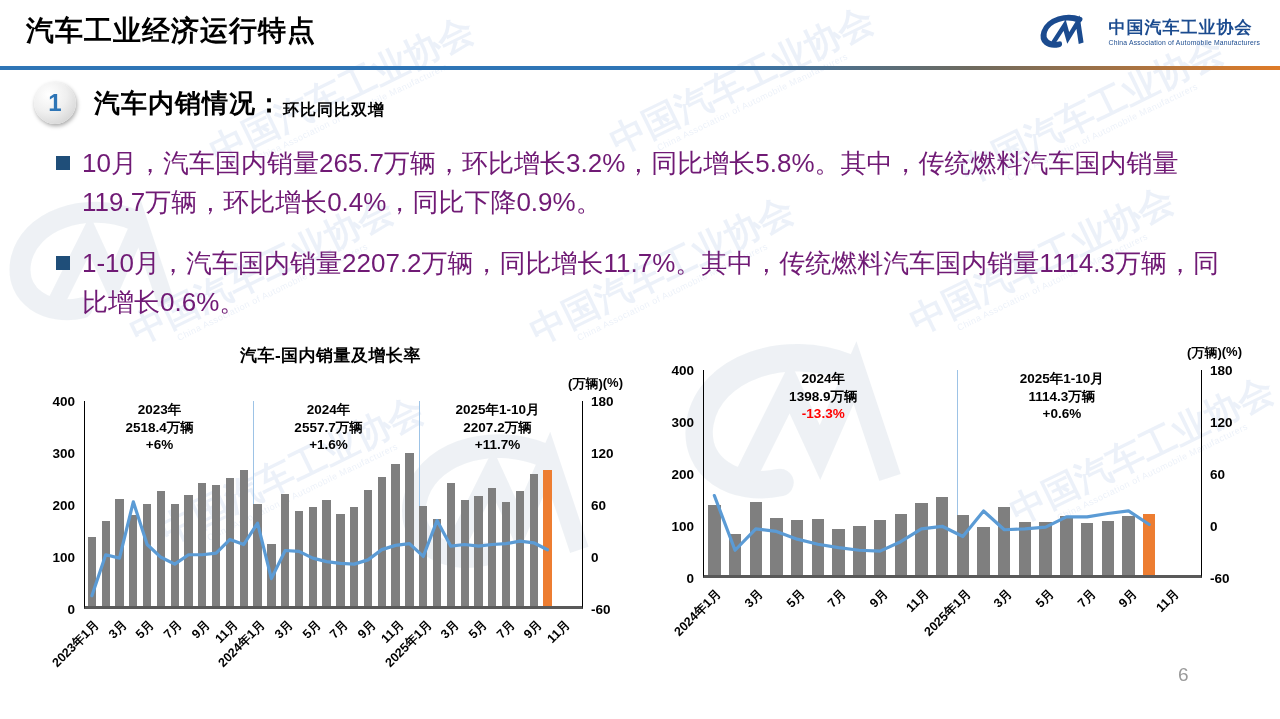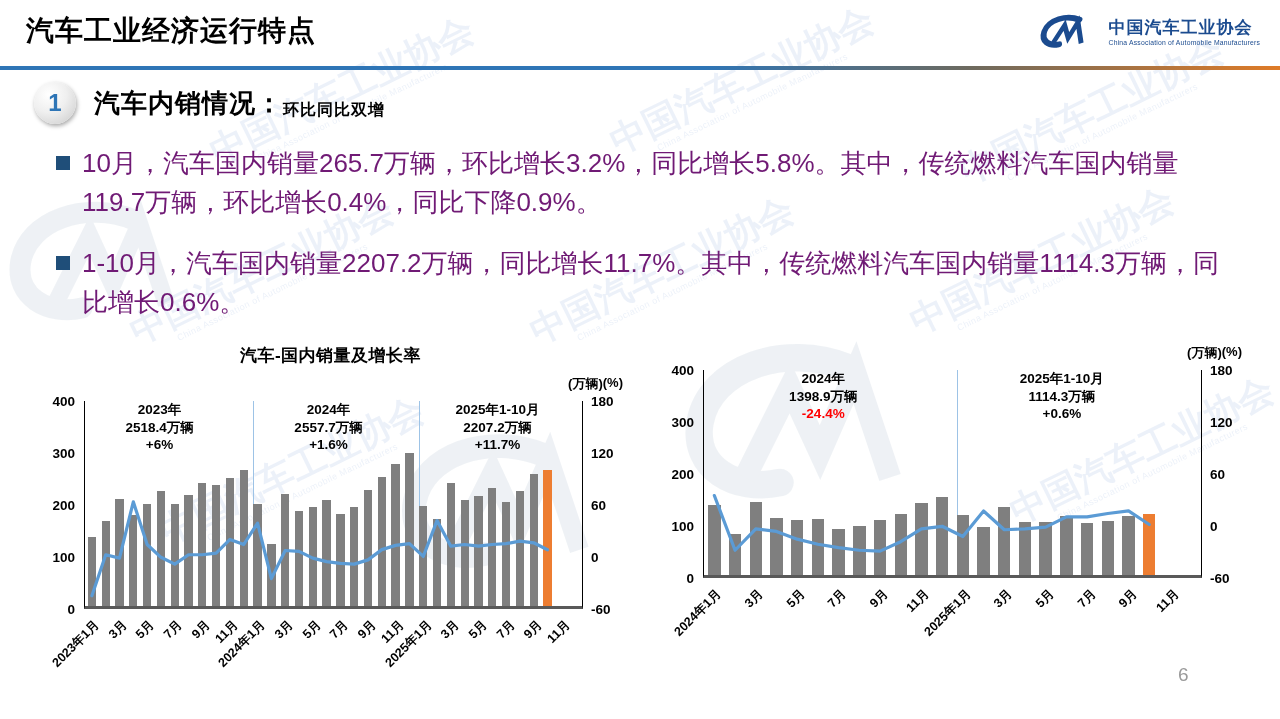--- a/index.html
+++ b/index.html
@@ -292,21 +292,21 @@
           <div class="bar" style="left: 75.8333%; width: 2.5%; height: 25.25%;"></div>
           <div class="bar" style="left: 80%; width: 2.5%; height: 26.5%;"></div>
           <div class="bar" style="left: 84.1667%; width: 2.5%; height: 29%;"></div>
           <div class="bar hl" style="left: 88.3333%; width: 2.5%; height: 29.925%;"></div>
           <svg viewBox="0 0 1000 410" preserveAspectRatio="none">
             <polyline points="20.8,251.1 62.5,360.5 104.2,317.8 145.8,322.9 187.5,338.3 229.2,348.5 270.8,355.3 312.5,360.5 354.2,362.2 395.8,343.4 437.5,317.8 479.2,312.6 520.8,333.1 562.5,281.9 604.2,319.5 645.8,317.8 687.5,314.3 729.2,293.8 770.8,293.8 812.5,287.0 854.2,281.9 895.8,309.0"></polyline>
           </svg>
           <div class="anno" style="left: 24%;">
             <div>2024年</div>
             <div>1398.9万辆</div>
-            <div style="color: rgb(255, 0, 0);">-24.4%</div>
+            <div style="color: rgb(255, 0, 0);">-13.3%</div>
           </div>
           <div class="anno" style="left: 72%;">
             <div>2025年1-10月</div>
             <div>1114.3万辆</div>
             <div style="color: rgb(0, 0, 0);">+0.6%</div>
           </div>
         </div>
       <div class="ycol-r">
           <span style="top: 0%;">180</span>
           <span style="top: 25%;">120</span>

